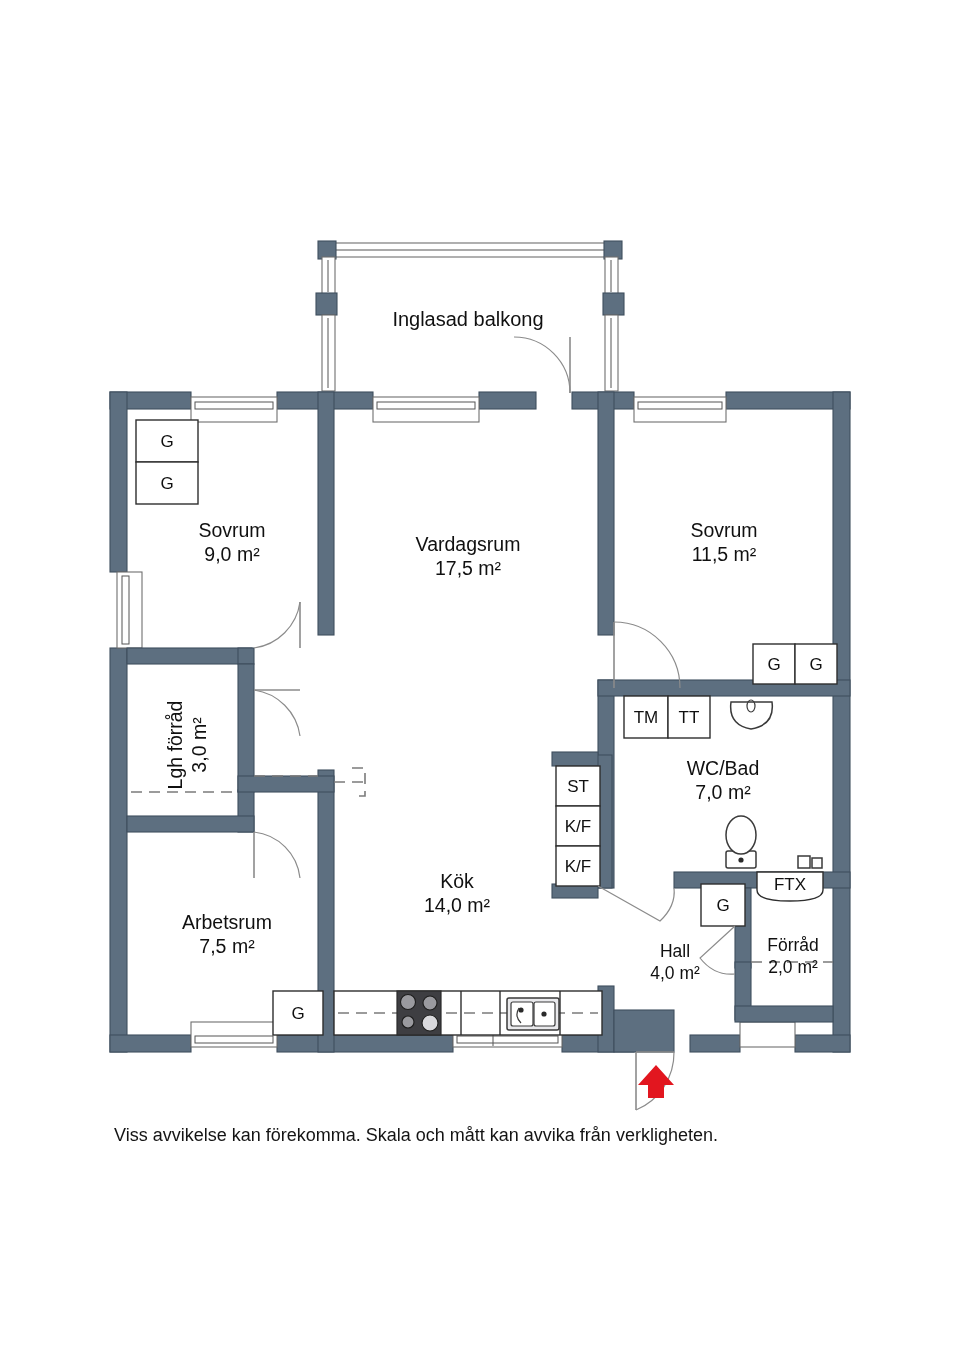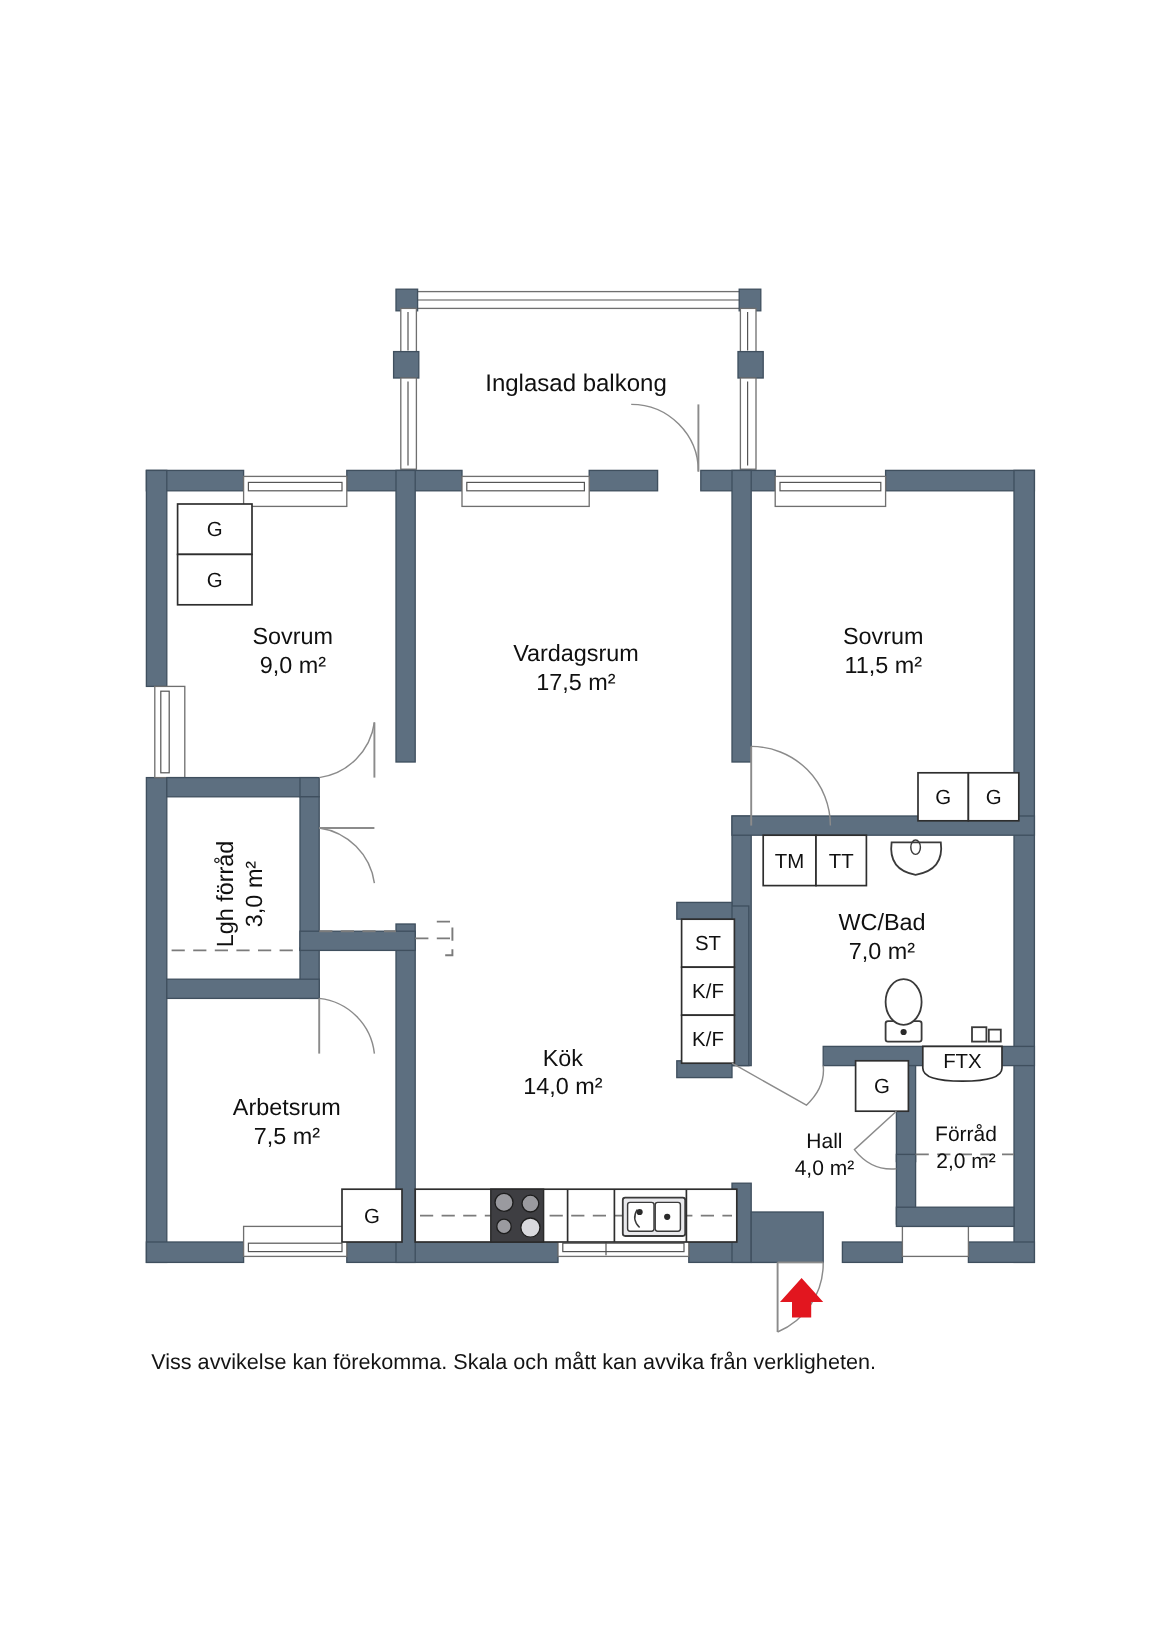--- a/index.html
+++ b/index.html
@@ -9,21 +9,21 @@
   }
   body {
     width: 960px;
     height: 1357px;
     font-family: "Liberation Sans", sans-serif;
     overflow: hidden;
     position: relative;
   }
   #plan-root {
     position: absolute;
-    left: 12px; top: 0;
+    left: 0; top: 0;
     width: 776px;
     height: 1357px;
   }
   svg.floorplan {
     display: block;
     width: 960px;
     height: 1357px;
   }
   .wall      { fill: #5d6f80; stroke: #3f4f5e; stroke-width: 1.1; }
   .cab       { fill: #ffffff; stroke: #2e2e2e; stroke-width: 1.4; }

